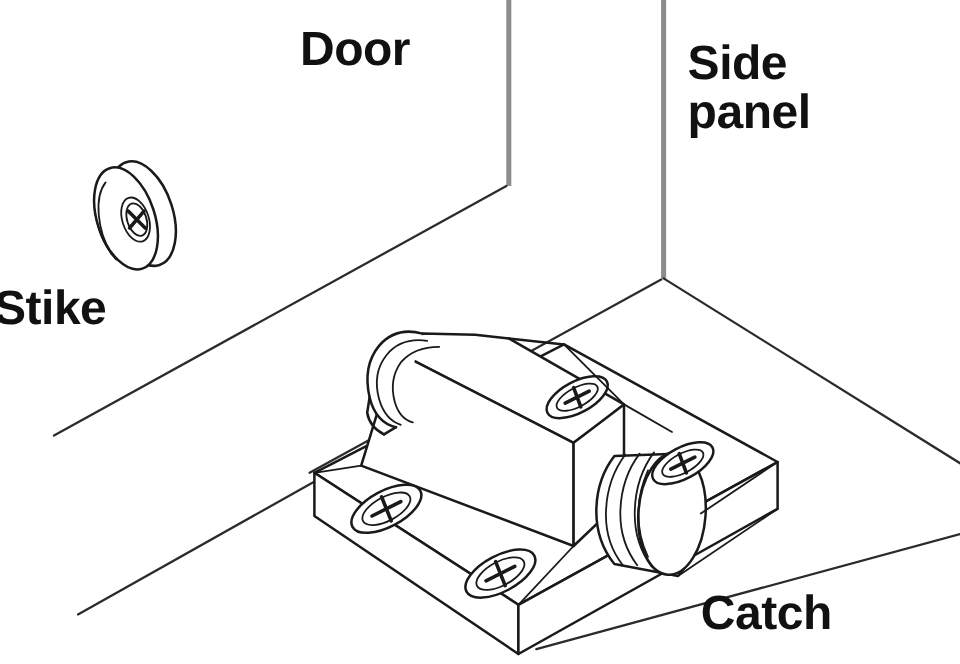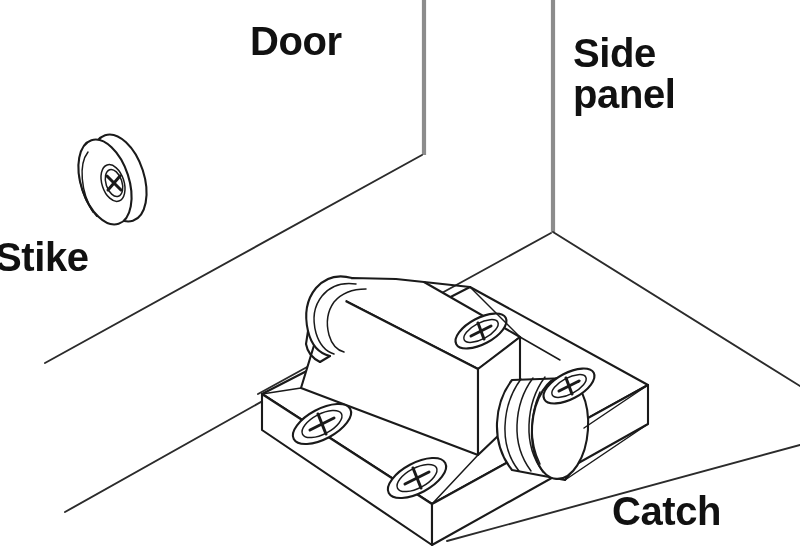--- a/index.html
+++ b/index.html
@@ -50,21 +50,20 @@
   }
   #label-strike {
     left: -5px;
     top: 237px;
     font-size: 40px;
   }
   #label-catch {
     left: 584px;
     top: 491px;
     font-size: 40px;
-    margin-left: 28px;
   }
 </style>
 </head>
 <body>
 
 <div id="diagram-root">
 
   <svg id="diagram-svg" viewBox="0 0 800 553" xmlns="http://www.w3.org/2000/svg">
 
     <defs>

